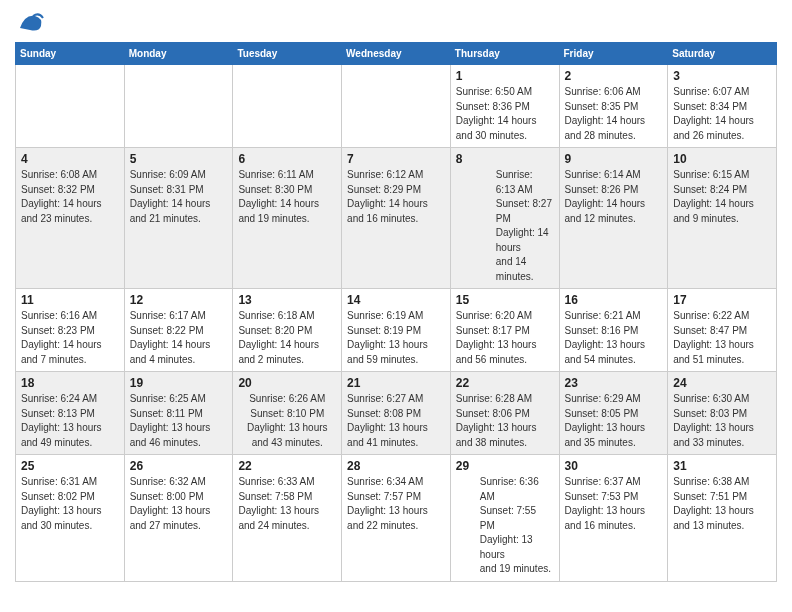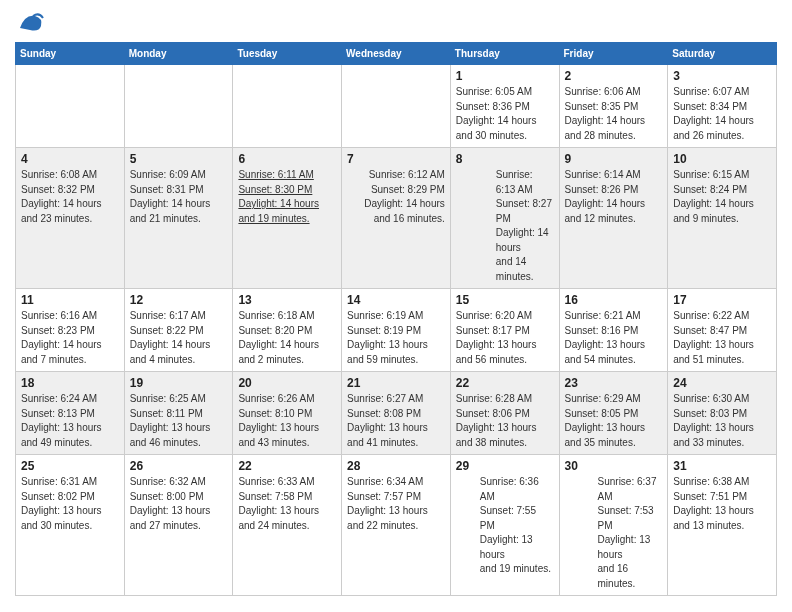--- a/index.html
+++ b/index.html
@@ -136,21 +136,21 @@
       </tr>
   </thead>
   <tbody id="calendar-body">
   <tr class="row-1">
         <td class="empty-cell"></td>
         <td class="empty-cell"></td>
         <td class="empty-cell"></td>
         <td class="empty-cell"></td>
         <td>
           <span class="day-num">1</span>
-          <div class="day-info" style="white-space: pre-line;">Sunrise: 6:05 AM
+          <div class="day-info" style="white-space: pre-line;">Sunrise: 6:50 AM
 Sunset: 8:36 PM
 Daylight: 14 hours
 and 30 minutes.</div>
         </td>
         <td>
           <span class="day-num">2</span>
           <div class="day-info" style="white-space: pre-line;">Sunrise: 6:06 AM
 Sunset: 8:35 PM
 Daylight: 14 hours
 and 28 minutes.</div>
@@ -173,28 +173,28 @@
         </td>
         <td>
           <span class="day-num">5</span>
           <div class="day-info" style="white-space: pre-line;">Sunrise: 6:09 AM
 Sunset: 8:31 PM
 Daylight: 14 hours
 and 21 minutes.</div>
         </td>
         <td>
           <span class="day-num">6</span>
-          <div class="day-info" style="white-space: pre-line; text-decoration: underline;">Sunrise: 6:11 AM
+          <div class="day-info" style="white-space: pre-line;">Sunrise: 6:11 AM
 Sunset: 8:30 PM
 Daylight: 14 hours
 and 19 minutes.</div>
         </td>
         <td>
           <span class="day-num">7</span>
-          <div class="day-info" style="white-space: pre-line; text-align: right;">Sunrise: 6:12 AM
+          <div class="day-info" style="white-space: pre-line;">Sunrise: 6:12 AM
 Sunset: 8:29 PM
 Daylight: 14 hours
 and 16 minutes.</div>
         </td>
         <td>
           <span class="day-num">8</span>
           <div class="day-info" style="white-space: pre-line; margin-left: 40px;">Sunrise: 6:13 AM
 Sunset: 8:27 PM
 Daylight: 14 hours
 and 14 minutes.</div>
@@ -275,21 +275,21 @@
         </td>
         <td>
           <span class="day-num">19</span>
           <div class="day-info" style="white-space: pre-line;">Sunrise: 6:25 AM
 Sunset: 8:11 PM
 Daylight: 13 hours
 and 46 minutes.</div>
         </td>
         <td>
           <span class="day-num">20</span>
-          <div class="day-info" style="white-space: pre-line;">Sunrise: 6:26 AM
+          <div class="day-info" style="white-space: pre-line; text-align: center;">Sunrise: 6:26 AM
 Sunset: 8:10 PM
 Daylight: 13 hours
 and 43 minutes.</div>
         </td>
         <td>
           <span class="day-num">21</span>
           <div class="day-info" style="white-space: pre-line;">Sunrise: 6:27 AM
 Sunset: 8:08 PM
 Daylight: 13 hours
 and 41 minutes.</div>
@@ -347,21 +347,21 @@
         </td>
         <td>
           <span class="day-num">29</span>
           <div class="day-info" style="white-space: pre-line; margin-left: 24px;">Sunrise: 6:36 AM
 Sunset: 7:55 PM
 Daylight: 13 hours
 and 19 minutes.</div>
         </td>
         <td>
           <span class="day-num">30</span>
-          <div class="day-info" style="white-space: pre-line; margin-left: 33px;">Sunrise: 6:37 AM
+          <div class="day-info" style="white-space: pre-line;">Sunrise: 6:37 AM
 Sunset: 7:53 PM
 Daylight: 13 hours
 and 16 minutes.</div>
         </td>
         <td>
           <span class="day-num">31</span>
           <div class="day-info" style="white-space: pre-line;">Sunrise: 6:38 AM
 Sunset: 7:51 PM
 Daylight: 13 hours
 and 13 minutes.</div>

